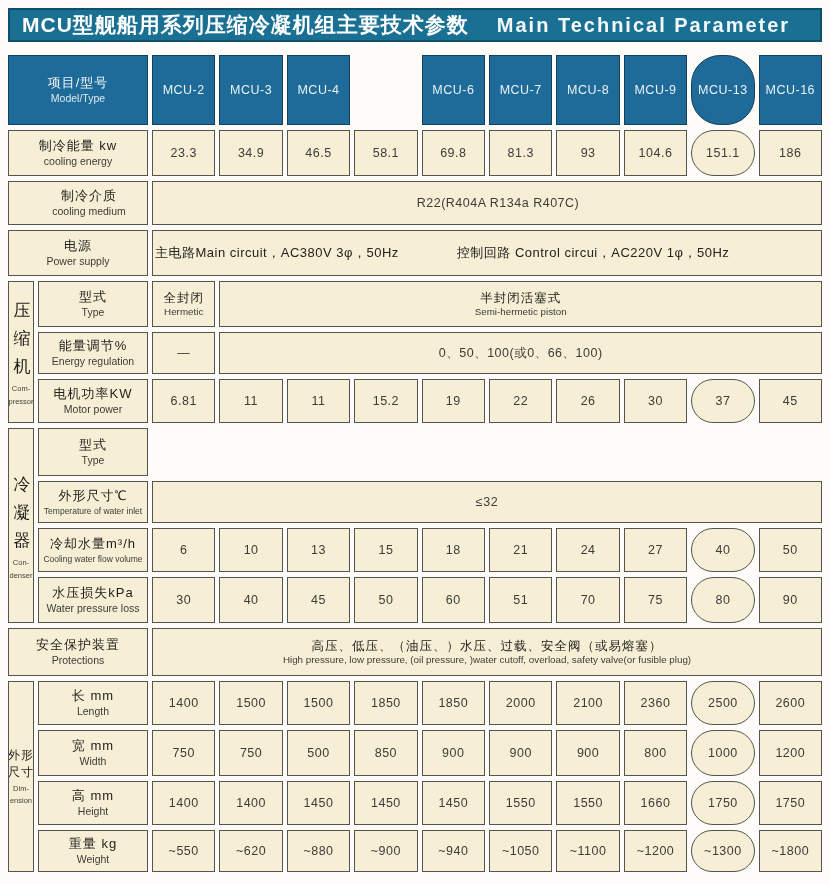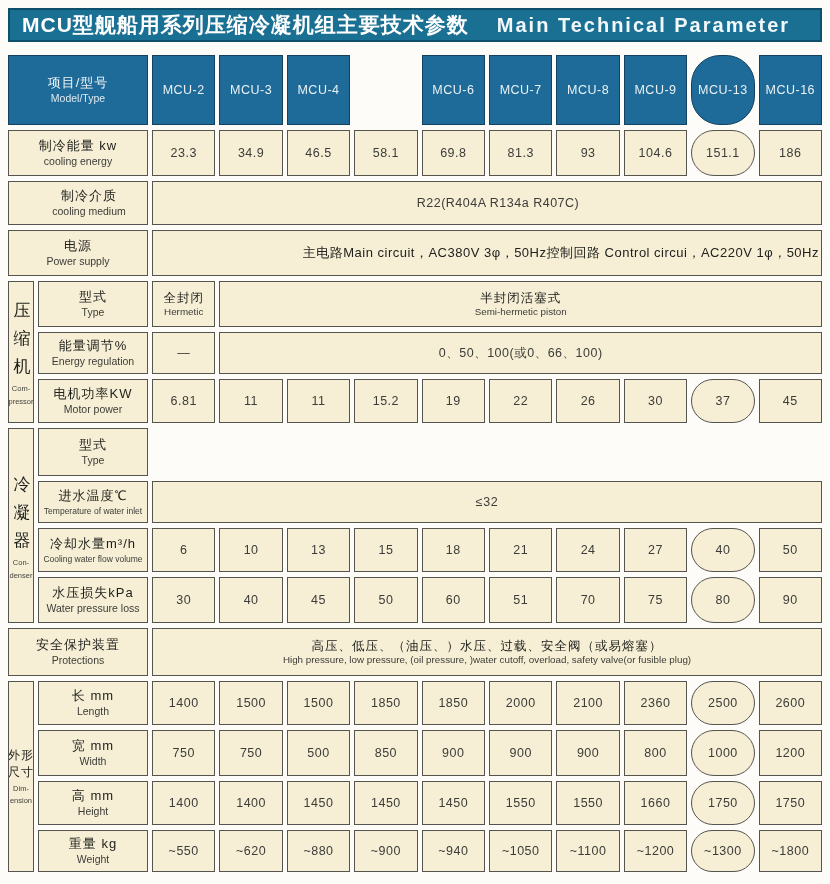--- a/index.html
+++ b/index.html
@@ -63,21 +63,21 @@
 
   
   .sec{grid-column:1;padding:2px 0;}
   .sec-comp{grid-row:5 / 8;}
   .sec-cond{grid-row:8 / 12;}
   .sec-dim{grid-row:13 / 17;}
   .sec .vzh{width:15px;font-size:17px;color:#1e1e1a;line-height:1.65;word-break:break-all;text-align:left;}
   .sec .vzh2{width:27px;font-size:12px;color:#1e1e1a;line-height:1.4;word-break:break-all;text-align:center;letter-spacing:1px;}
   .sec .ven{font-size:7.5px;color:#44443e;line-height:1.3;margin-top:3px;}
 
-  .ps-line{display:flex;align-items:center;justify-content:flex-end;width:100%;}
+  .ps-line{display:flex;gap:58px;align-items:center;justify-content:flex-start;width:100%;}
   .ps-seg{font-size:13px;color:#22221e;letter-spacing:0.5px;white-space:nowrap;}
 </style>
 </head>
 <body>
 
 <div class="title-bar">
   <span class="title-zh">MCU型舰船用系列压缩冷凝机组主要技术参数</span>
   <span class="title-en">Main Technical Parameter</span>
 </div>
 
@@ -239,21 +239,21 @@
     <div class="ven">Con-</div>
     <div class="ven">denser</div>
   </div>
 
   <div class="cell c-l r8">
     <div class="zh">型式</div>
     <div class="en">Type</div>
   </div>
 
   <div class="cell c-l r9">
-    <div class="zh">进水温度℃</div>
+    <div class="zh">外形尺寸℃</div>
     <div class="en sm">Temperature of water inlet</div>
   </div>
   <div class="cell c-span r9">
     <span class="val">≤32</span>
   </div>
 
   <div class="cell c-l r10">
     <div class="zh">冷却水量m³/h</div>
     <div class="en sm">Cooling water flow volume</div>
   </div>

